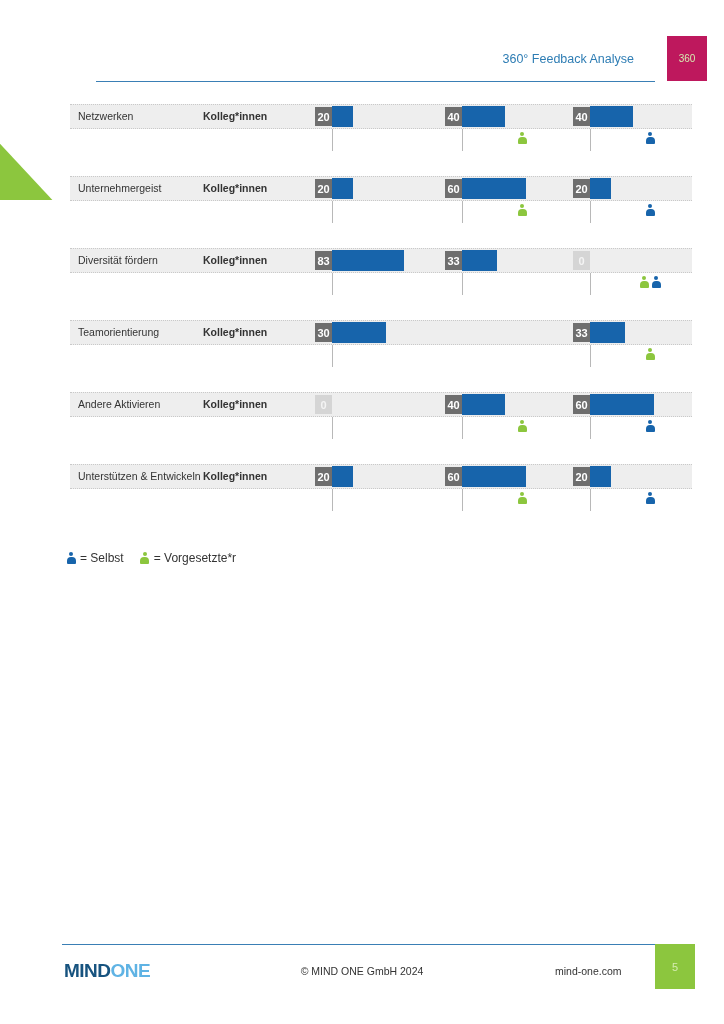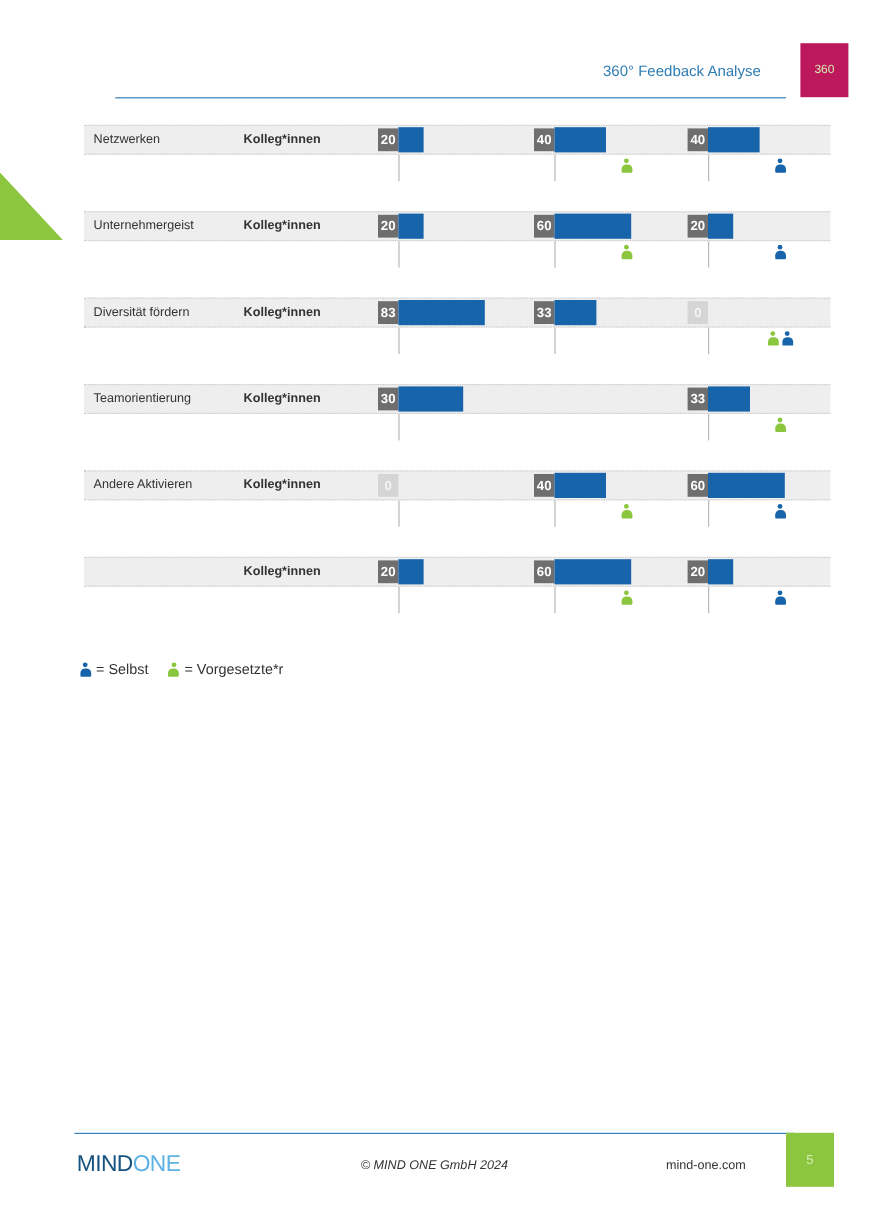--- a/index.html
+++ b/index.html
@@ -228,34 +228,33 @@
     top: 944px;
     width: 600px;
     height: 1px;
     background: #3a7fb5;
   }
   #footer-logo {
     position: absolute;
     left: 64px;
     top: 960px;
     font-size: 19px;
-    font-weight: normal;
+    font-weight: bold;
     letter-spacing: -0.5px;
   }
   #footer-logo .mind { color: #17537f; }
   #footer-logo .one { color: #5fb3e4; }
   #footer-copyright {
     position: absolute;
     left: 0;
     top: 965px;
     width: 724px;
     text-align: center;
     font-size: 10.5px;
     color: #333333;
-    font-style: italic;
   }
   #footer-site {
     position: absolute;
     left: 555px;
     top: 965px;
     font-size: 10.5px;
     color: #333333;
   }
   #footer-badge {
     position: absolute;
@@ -410,20 +409,21 @@
         <div class="bar" style="width: 64.2px;"></div>
         <div class="tick"></div>
         <span class="marker self" style="left: 72px;">
           <span class="head"></span>
           <span class="body"></span>
         </span>
       </div>
     </div>
     <div class="chart-row">
       <div class="row-strip"></div>
+      <div class="row-label">Unterstützen &amp; Entwickeln</div>
       <div class="row-sublabel">Kolleg*innen</div>
       <div class="group g0">
         <div class="val-box">20</div>
         <div class="bar" style="width: 21.4px;"></div>
         <div class="tick"></div>
       </div>
       <div class="group g1">
         <div class="val-box">60</div>
         <div class="bar" style="width: 64.2px;"></div>
         <div class="tick"></div>

